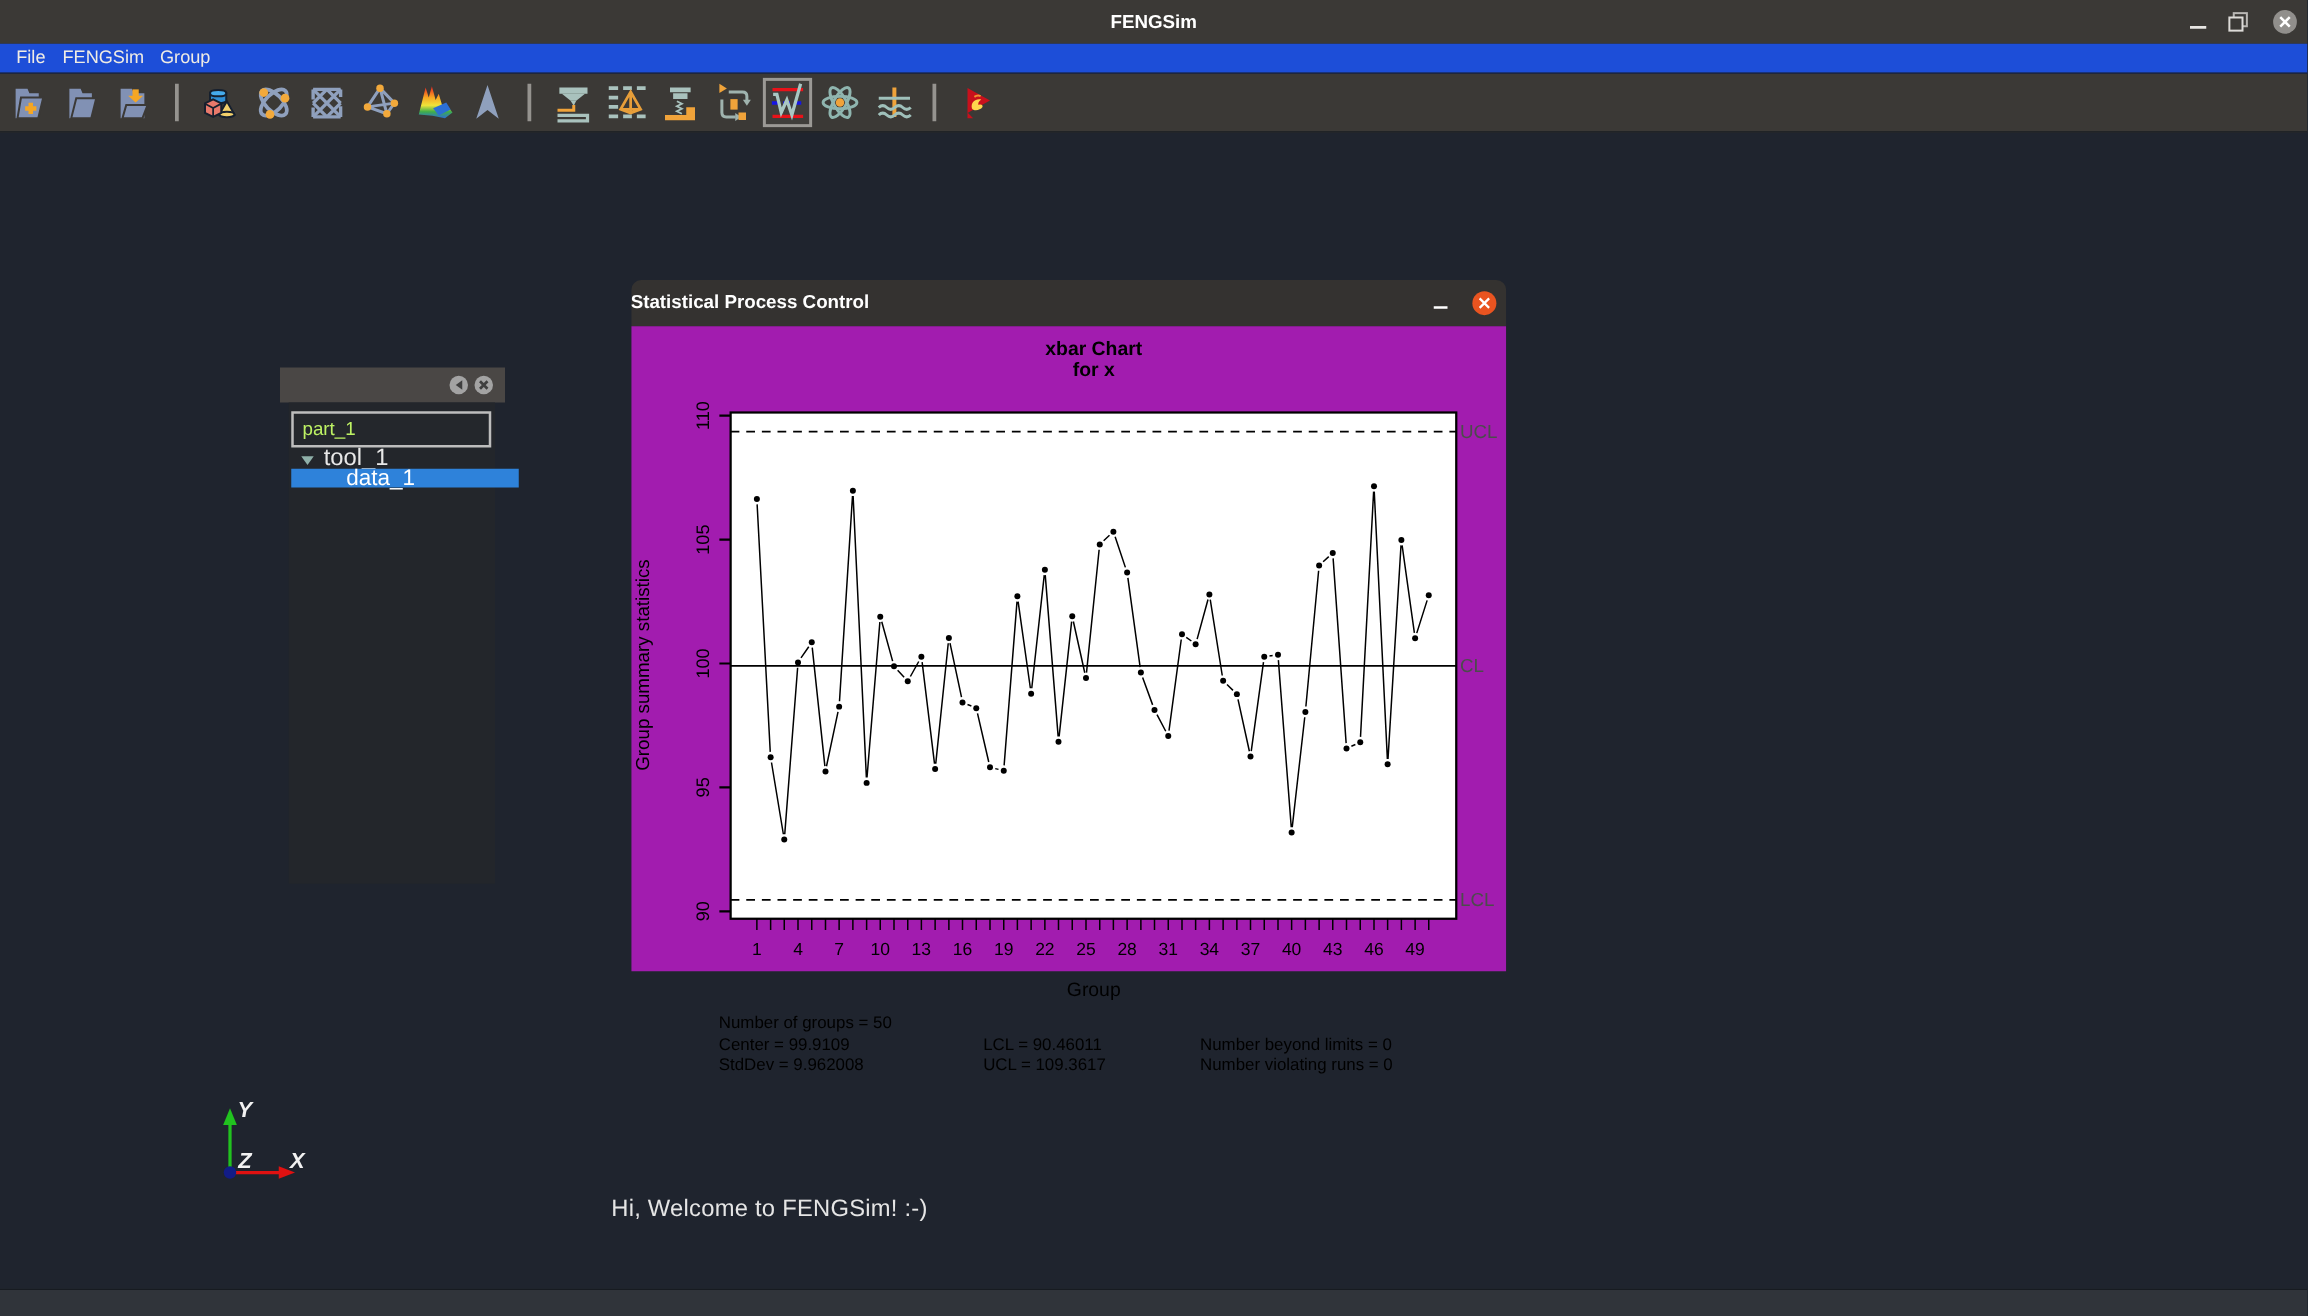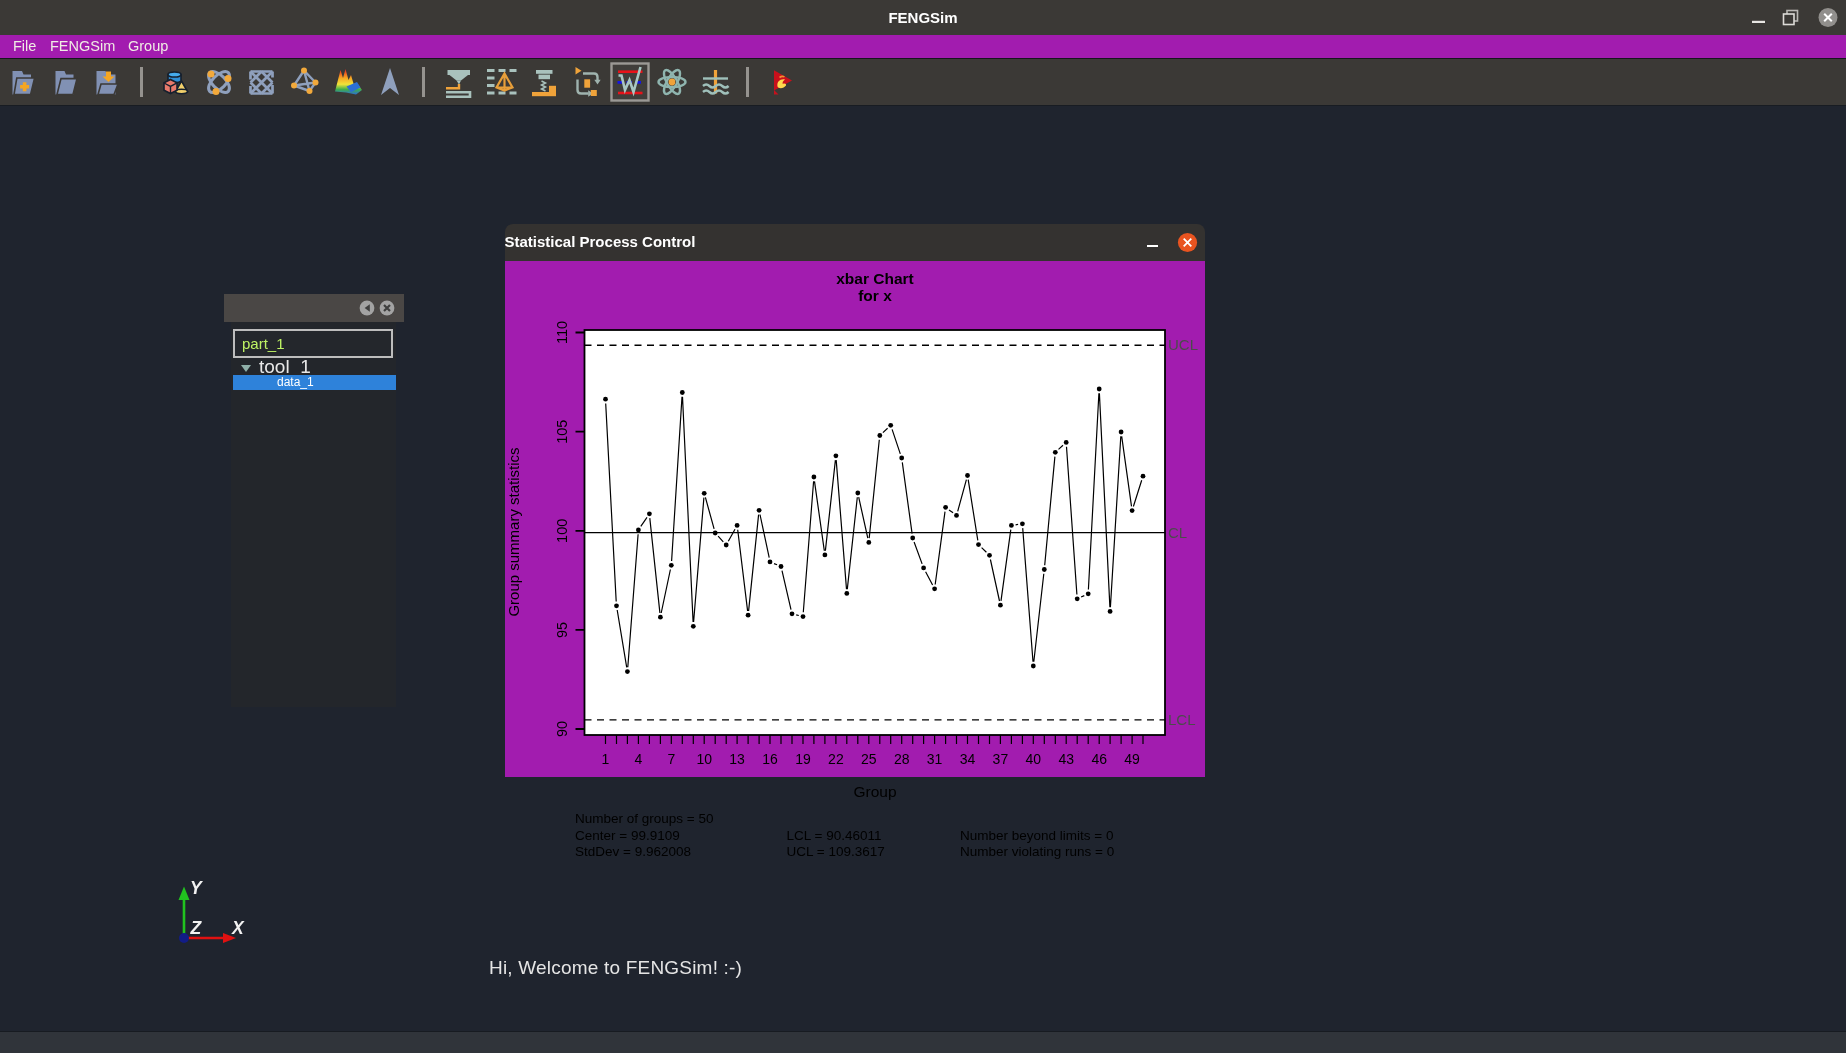--- a/index.html
+++ b/index.html
@@ -13,21 +13,21 @@
   <div class="abs" style="left:0;top:0;width:1846px;height:35px;line-height:35px;text-align:center;color:#ffffff;font-size:15px;font-weight:bold">FENGSim</div>
   <svg class="abs" style="right:0;top:0" width="146" height="35" viewBox="0 0 146 35">
     <rect x="52" y="20.8" width="13" height="2.2" fill="#e8e6e3"></rect>
     <rect x="87" y="10.5" width="10.5" height="10.5" fill="none" stroke="#b9b7b4" stroke-width="1.6"></rect>
     <rect x="83.5" y="14" width="10.5" height="10.5" fill="#3b3936" stroke="#dddbd8" stroke-width="1.6"></rect>
     <circle cx="128" cy="17.5" r="9.5" fill="#918f8c"></circle>
     <path d="M124.2 13.7l7.6 7.6M131.8 13.7l-7.6 7.6" stroke="#ffffff" stroke-width="2"></path>
   </svg>
 </div>
 
-<div class="abs" style="left:0;top:35px;width:1846px;height:24px;background:#a21caf;color:#f0ece4;font-size:14.5px">
+<div class="abs" style="left:0;top:35px;width:1846px;height:24px;background:#1d4ed8;color:#f0ece4;font-size:14.5px">
   <span class="abs" style="left:13px;top:3px">File</span>
   <span class="abs" style="left:50px;top:3px">FENGSim</span>
   <span class="abs" style="left:128px;top:3px">Group</span>
 </div>
 
 <div class="abs" style="left:0;top:58px;width:1846px;height:1px;background:#14171c"></div>
 <div class="abs" style="left:0;top:59px;width:1846px;height:46px;background:#3b3936;border-bottom:1px solid #181c22">
   <svg class="abs" style="left:0;top:0" width="820" height="46" viewBox="0 0 820 46">
     <defs>
       <linearGradient id="rb" x1="0" y1="0" x2="0" y2="1">
@@ -174,21 +174,21 @@
 <div class="abs" style="left:231px;top:321.5px;width:165px;height:385px;background:#23262b"></div>
 <div class="abs" style="left:233px;top:329px;width:159.5px;height:28.5px;background:#24272c;border:2px solid #bdbdbd;box-sizing:border-box">
   <span style="position:absolute;left:7px;top:3.5px;font-size:15px;color:#bef264">part_1</span>
 </div>
 <div class="abs" style="left:233px;top:358.5px;width:163px;height:16px;line-height:15px;color:#e8e8e8;font-size:19px">
   <svg class="abs" style="left:7px;top:4px" width="12" height="10" viewBox="0 0 12 10">
       <path d="M1 2h10L6 9Z" fill="#8fb0a9"></path>
     </svg>
   <span style="position:absolute;left:26px">tool_1</span>
 </div>
-<div class="abs" style="left:233px;top:374.5px;width:163px;height:15px;line-height:14px;background:#2e82da;color:#ffffff;font-size:12px">
+<div class="abs" style="left:233px;top:374.5px;width:182px;height:15px;line-height:14px;background:#2e82da;color:#ffffff;font-size:18px">
   <span style="position:absolute;left:44px">data_1</span>
 </div>
 
 <svg class="abs" style="left:160px;top:860px" width="100" height="100" viewBox="0 0 100 100">
   <line x1="24" y1="78" x2="24" y2="37" stroke="#21c21f" stroke-width="2.6"></line>
   <path d="M24 26.5l-5.5 13.5h11Z" fill="#21c21f"></path>
   <line x1="24" y1="78" x2="66" y2="78" stroke="#e01111" stroke-width="2.6"></line>
   <path d="M76 78l-13 -5v10Z" fill="#e01111"></path>
   <circle cx="24" cy="78" r="5" fill="#121c86"></circle>
   <text x="30" y="33.5" fill="#f2f2f2" font-size="17.5" font-style="italic" font-weight="bold">Y</text>

